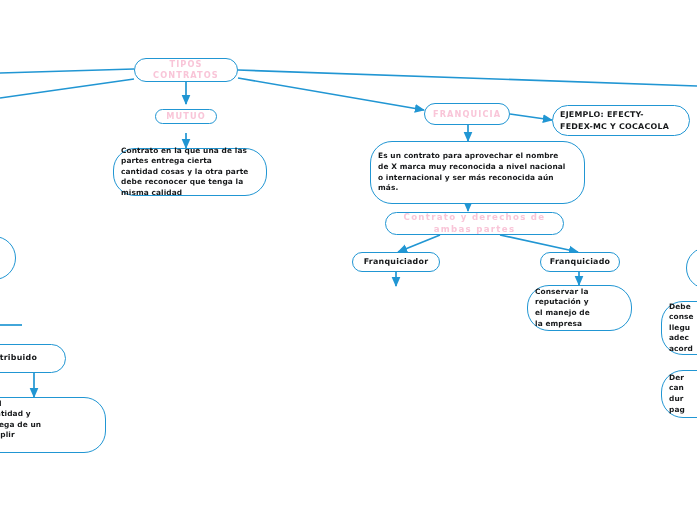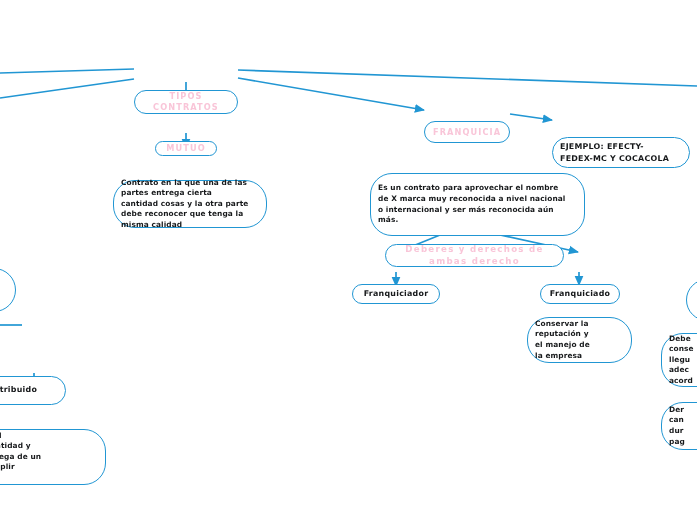--- a/index.html
+++ b/index.html
@@ -28,21 +28,20 @@
   }
   .node {
     position: absolute;
     box-sizing: border-box;
     border: 1.6px solid #2196d3;
     background: #ffffff;
     border-radius: 999px;
     display: flex;
     align-items: center;
     z-index: 5;
-    margin-top: 32px;
   }
   .node.pill {
     justify-content: center;
     text-align: center;
   }
   .node.block {
     border-radius: 22px;
     align-items: center;
   }
   .label {
@@ -140,38 +139,38 @@
   </div>
 
   <div class="node block" style="left:113px; top:148px; width:154px; height:48px;">
     <span class="label body pad-l">Contrato en la que una de las
 partes entrega cierta
 cantidad cosas y la otra parte
 debe reconocer que tenga la
 misma calidad</span>
   </div>
 
-  <div class="node pill" style="left:424px; top:89px; width:86px; height:22px;">
+  <div class="node pill" style="left:424px; top:103px; width:86px; height:22px;">
     <span class="label topic pad-c">FRANQUICIA</span>
   </div>
 
   <div class="node block" style="left:552px; top:105px; width:138px; height:31px;">
     <span class="label dark pad-l" style="text-align:left; line-height:1.4;">EJEMPLO: EFECTY-
 FEDEX-MC Y COCACOLA</span>
   </div>
 
   <div class="node block" style="left:370px; top:141px; width:215px; height:63px;">
     <span class="label body pad-l">Es un contrato para aprovechar el nombre
 de X marca muy reconocida a nivel nacional
 o internacional y ser más reconocida aún
 más.</span>
   </div>
 
   <div class="node pill" style="left:385px; top:212px; width:179px; height:23px;">
-    <span class="label topic-lg pad-c">Deberes y derechos de ambas derecho</span>
+    <span class="label topic-lg pad-c">Contrato y derechos de ambas partes</span>
   </div>
 
   <div class="node pill" style="left:352px; top:252px; width:88px; height:20px;">
     <span class="label dark pad-c">Franquiciador</span>
   </div>
 
 
   <div class="node pill" style="left:540px; top:252px; width:80px; height:20px;">
     <span class="label dark pad-c">Franquiciado</span>
   </div>

